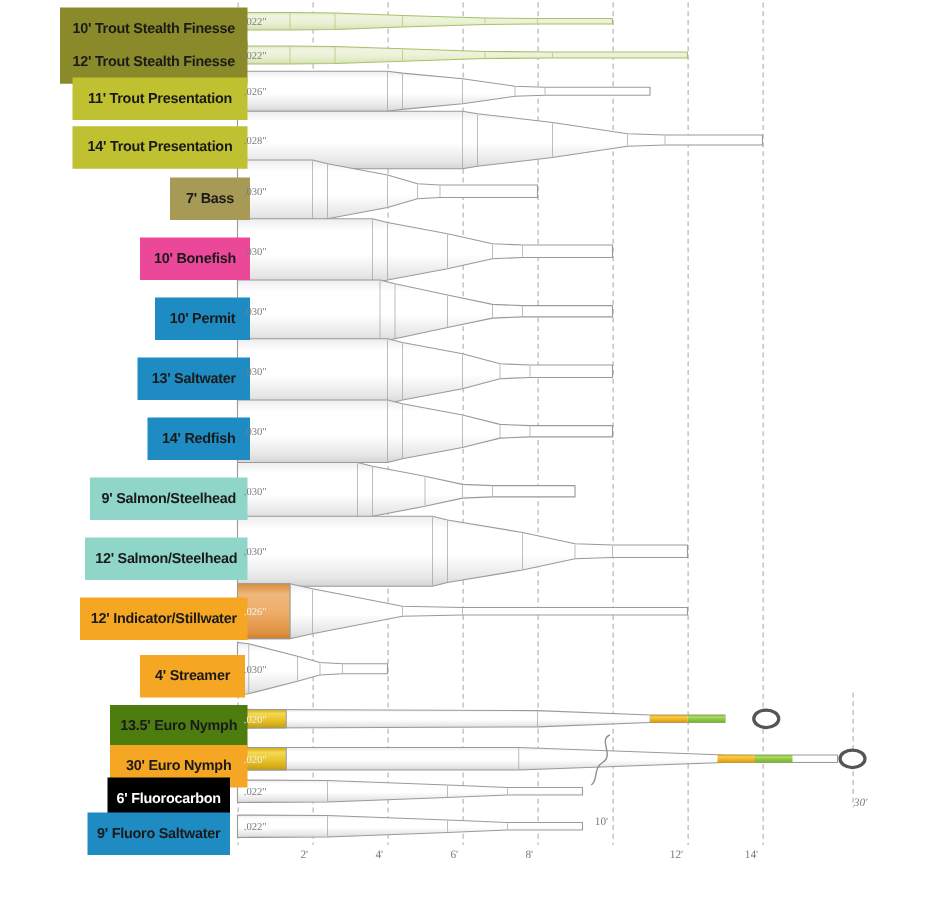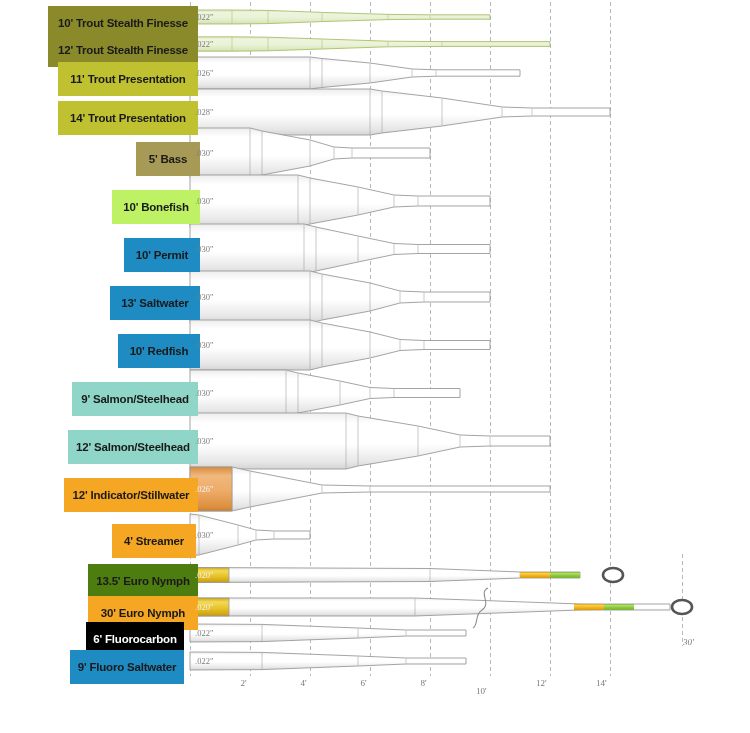--- a/index.html
+++ b/index.html
@@ -179,41 +179,41 @@
         <line x1="406" y1="658.6" x2="406" y2="663.4" stroke="#9a9a9a" stroke-width="0.7" opacity="0.75"></line>
       </g>
   </svg>
 </div>
 
 <div id="labels">
     <div class="axlbl" style="left: 216.5px; top: 678px; width: 30px;">2'</div>
     <div class="axlbl" style="left: 276.5px; top: 678px; width: 30px;">4'</div>
     <div class="axlbl" style="left: 336.5px; top: 678px; width: 30px;">6'</div>
     <div class="axlbl" style="left: 396.5px; top: 678px; width: 30px;">8'</div>
-    <div class="axlbl" style="left: 456.5px; top: 686px; width: 30px; text-align: right;">10'</div>
+    <div class="axlbl" style="left: 456.5px; top: 652px; width: 30px; text-align: right;">10'</div>
     <div class="axlbl" style="left: 516.5px; top: 678px; width: 30px;">12'</div>
     <div class="axlbl" style="left: 576.5px; top: 678px; width: 30px;">14'</div>
     <div class="endlbl" style="left: 683px; top: 637px; font-style: italic;">30'</div>
     <div class="lbl" style="left: 48px; top: 6px; width: 150px; background: rgb(138, 138, 43); color: rgb(26, 26, 26);">10' Trout Stealth Finesse</div>
     <div class="dia" style="left: 195px; top: 12px;">.022"</div>
     <div class="lbl" style="left: 48px; top: 33px; width: 150px; background: rgb(138, 138, 43); color: rgb(26, 26, 26); text-align: right;">12' Trout Stealth Finesse</div>
     <div class="dia" style="left: 195px; top: 39px;">.022"</div>
     <div class="lbl" style="left: 58px; top: 62px; width: 140px; background: rgb(191, 193, 48); color: rgb(26, 26, 26);">11' Trout Presentation</div>
     <div class="dia" style="left: 195px; top: 68px;">.026"</div>
     <div class="lbl" style="left: 58px; top: 101px; width: 140px; background: rgb(191, 193, 48); color: rgb(26, 26, 26);">14' Trout Presentation</div>
     <div class="dia" style="left: 195px; top: 107px;">.028"</div>
-    <div class="lbl" style="left: 136px; top: 142px; width: 64px; background: rgb(166, 154, 86); color: rgb(26, 26, 26);">5' Bass</div>
+    <div class="lbl" style="left: 136px; top: 142px; width: 64px; background: rgb(166, 154, 86); color: rgb(26, 26, 26);">7' Bass</div>
     <div class="dia" style="left: 195px; top: 148px;">.030"</div>
-    <div class="lbl" style="left: 112px; top: 190px; width: 88px; background: #bef264; color: rgb(26, 26, 26); text-align: center;">10' Bonefish</div>
+    <div class="lbl" style="left: 112px; top: 190px; width: 88px; background: #ec4899; color: rgb(26, 26, 26); text-align: center;">10' Bonefish</div>
     <div class="dia" style="left: 195px; top: 196px;">.030"</div>
     <div class="lbl" style="left: 124px; top: 238px; width: 76px; background: rgb(30, 139, 195); color: rgb(26, 26, 26);">10' Permit</div>
     <div class="dia" style="left: 195px; top: 244px;">.030"</div>
     <div class="lbl" style="left: 110px; top: 286px; width: 90px; background: rgb(30, 139, 195); color: rgb(26, 26, 26);">13' Saltwater</div>
     <div class="dia" style="left: 195px; top: 292px;">.030"</div>
-    <div class="lbl" style="left: 118px; top: 334px; width: 82px; background: rgb(30, 139, 195); color: rgb(26, 26, 26);">10' Redfish</div>
+    <div class="lbl" style="left: 118px; top: 334px; width: 82px; background: rgb(30, 139, 195); color: rgb(26, 26, 26);">14' Redfish</div>
     <div class="dia" style="left: 195px; top: 340px;">.030"</div>
     <div class="lbl" style="left: 72px; top: 382px; width: 126px; background: rgb(143, 214, 200); color: rgb(26, 26, 26);">9' Salmon/Steelhead</div>
     <div class="dia" style="left: 195px; top: 388px;">.030"</div>
     <div class="lbl" style="left: 68px; top: 430px; width: 130px; background: rgb(143, 214, 200); color: rgb(26, 26, 26);">12' Salmon/Steelhead</div>
     <div class="dia" style="left: 195px; top: 436px;">.030"</div>
     <div class="lbl" style="left: 64px; top: 478px; width: 134px; background: rgb(245, 166, 35); color: rgb(26, 26, 26);">12' Indicator/Stillwater</div>
     <div class="dia onfill" style="left: 195px; top: 484px;">.026"</div>
     <div class="lbl" style="left: 112px; top: 524px; width: 84px; background: rgb(245, 166, 35); color: rgb(26, 26, 26);">4' Streamer</div>
     <div class="dia" style="left: 195px; top: 530px;">.030"</div>
     <div class="lbl" style="left: 88px; top: 564px; width: 110px; background: #4d7c0f; color: rgb(26, 26, 26);">13.5' Euro Nymph</div>

